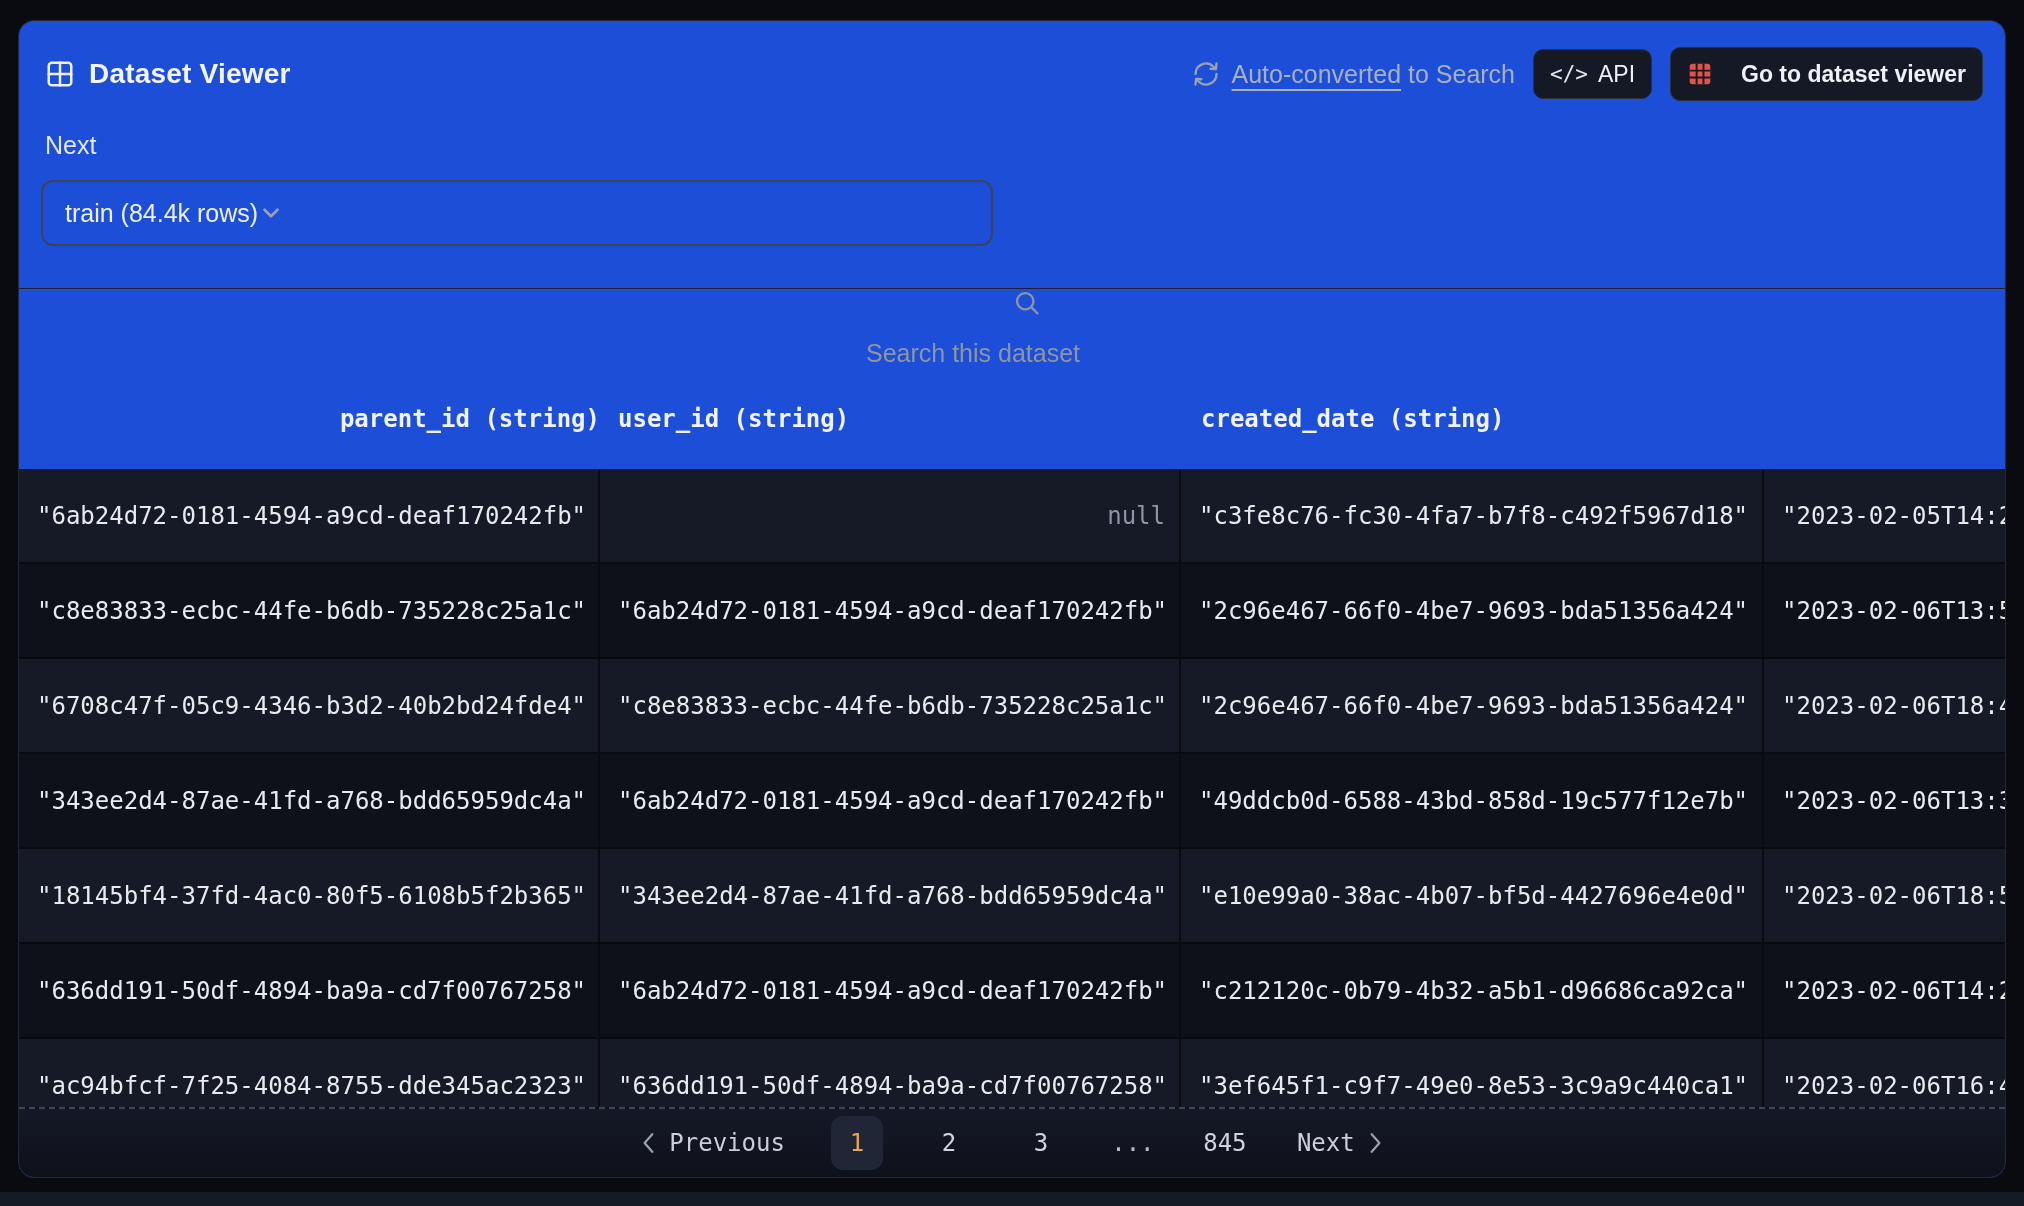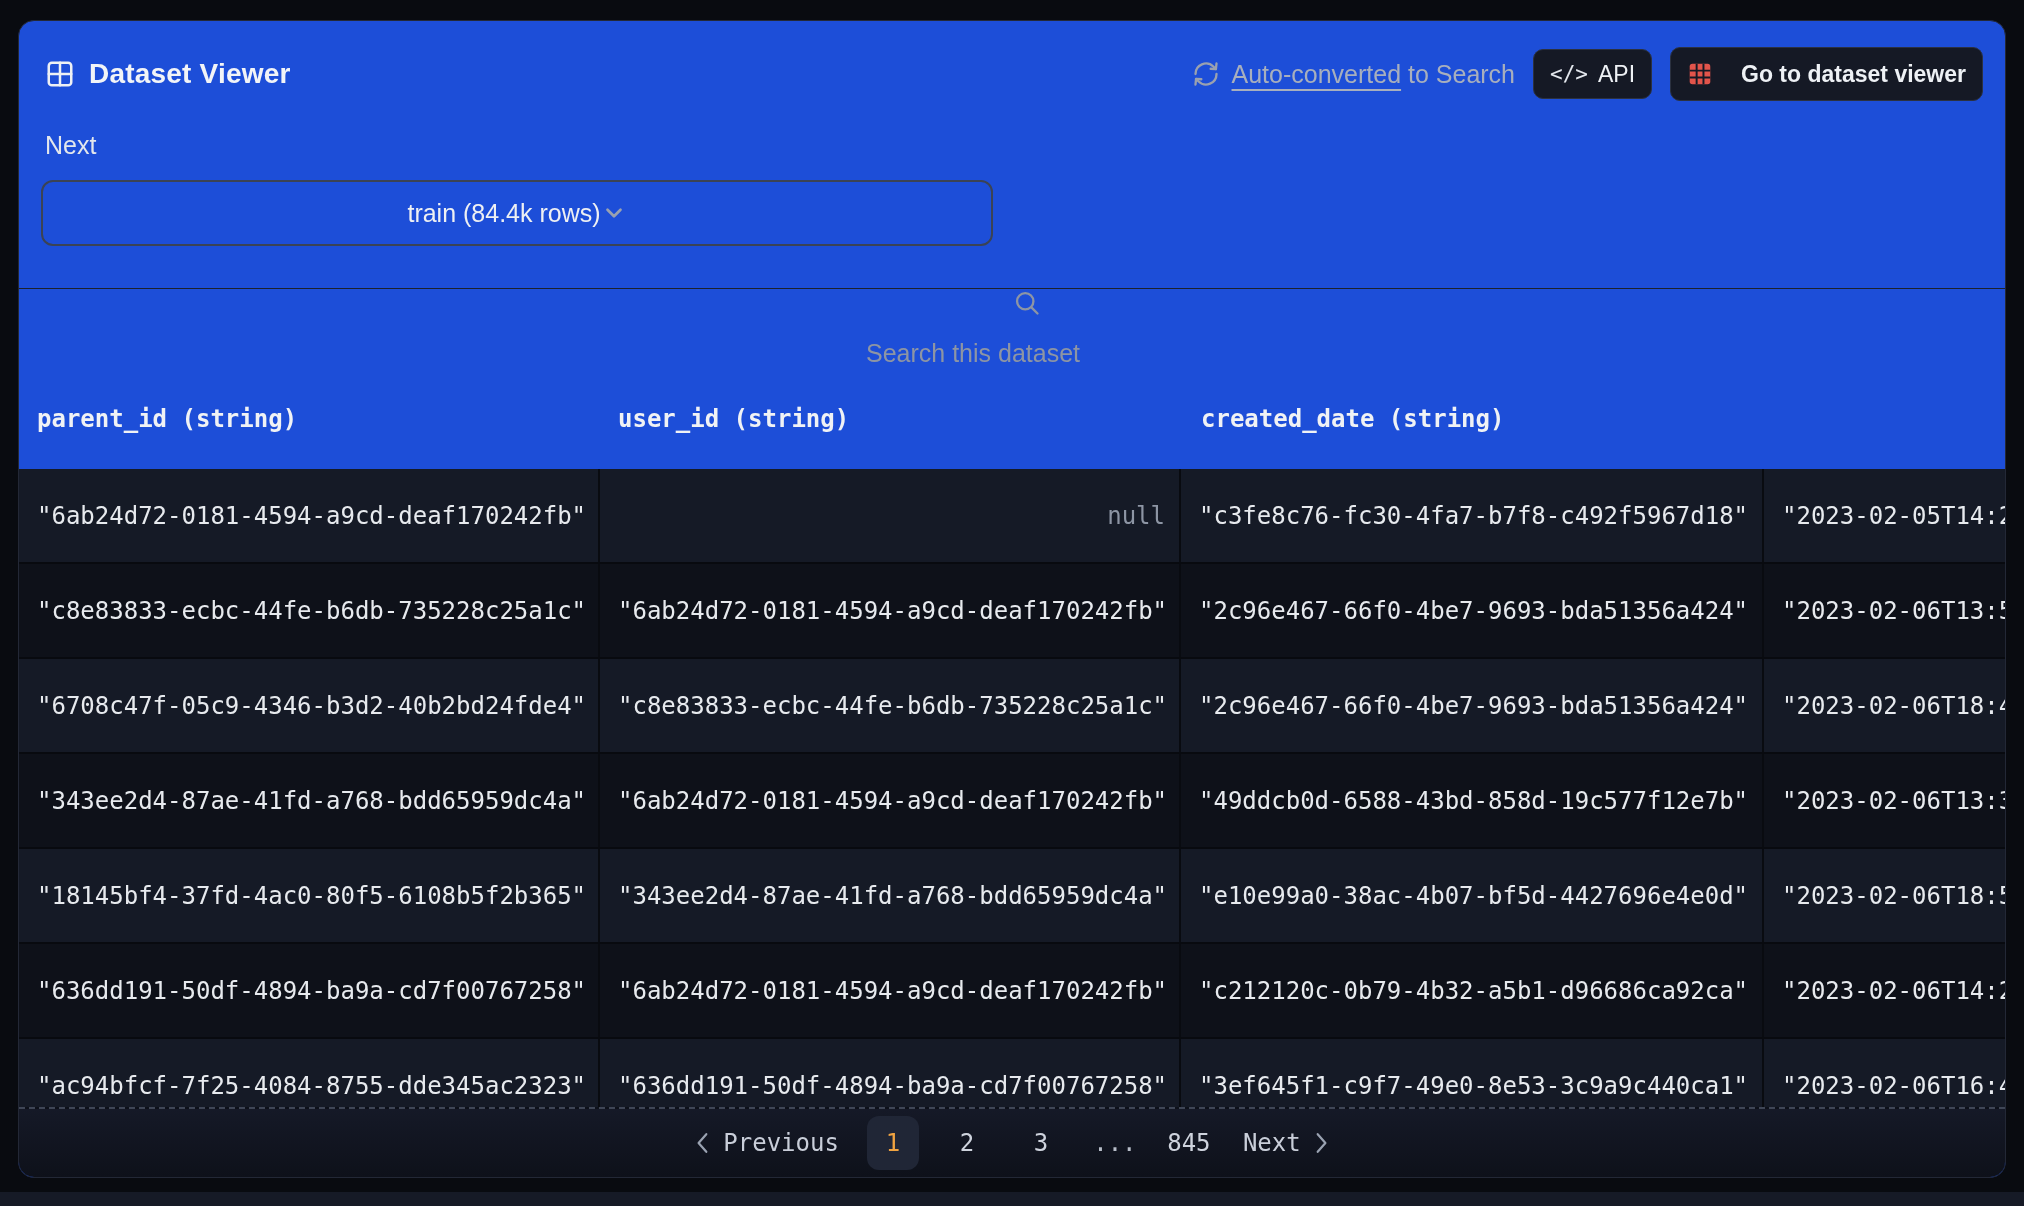--- a/index.html
+++ b/index.html
@@ -27,21 +27,21 @@
     background:#151925;border:1px solid #2b3140;border-radius:10px;
     color:#eef1f5;font-size:23px;height:50px;padding:0 16px;box-sizing:border-box;cursor:pointer;
   }
   .btn.goto{gap:28px;font-weight:600;height:54px;}
   .code-glyph{font-family:"DejaVu Sans Mono", monospace;font-size:21px;color:#e4e8ee;}
   
   .split-label{margin:30px 0 0 26px;font-size:25px;color:#e3e7ec;}
   .select{
     margin:20px 0 0 22px;width:952px;height:66px;box-sizing:border-box;
     border:2px solid #3b4354;border-radius:12px;background:transparent;
-    display:flex;align-items:center;justify-content:center;
+    display:flex;align-items:center;justify-content:flex-start;
     padding:0 22px;cursor:pointer;
   }
   .select-value{font-size:25px;color:#eef0f3;}
   
   .search-row{
     margin-top:42px;border-top:1px solid #1d222c;
     height:80px;display:flex;align-items:center;gap:20px;padding:0 0 0 30px;flex-direction:column;
   }
   .search-input{
     flex:1;background:transparent;border:none;outline:none;
@@ -60,29 +60,29 @@
   .trow.odd{background:#151a26;}
   .trow.even{background:#0e1119;}
   .td{
     font-family:"DejaVu Sans Mono", monospace;font-size:24px;color:#e7eaee;
     display:flex;align-items:center;padding-left:18px;padding-right:14px;
     box-sizing:border-box;flex:none;white-space:nowrap;overflow:hidden;
     border-right:2px solid #090b10;
   }
   .td:last-child,.th:last-child{border-right:none;}
   .td.is-null{justify-content:flex-end;color:#8d95a4;}
-  .c0{width:581px;} .c1{width:581px;} .c2{width:583px;} .c3{width:420px;}
+  .c0{width:581px;} .c1{width:581px;text-align:right;} .c2{width:583px;} .c3{width:420px;}
   
   .footer{
     height:68px;flex:none;border-top:2px dashed #3f4656;
     background:linear-gradient(180deg,#151927,#0e111a);
     display:flex;align-items:center;justify-content:center;
     font-family:"DejaVu Sans Mono", monospace;font-size:24px;color:#c9ced9;
   }
-  .pager{display:flex;align-items:center;gap:6px;}
+  .pager{display:flex;align-items:center;gap:24px;}
   .nav-btn{display:flex;align-items:center;gap:12px;cursor:pointer;padding:0 14px;color:#c9ced9;}
   .page-btn{
     min-width:52px;height:54px;margin:0 8px;border-radius:12px;
     display:flex;align-items:center;justify-content:center;color:#ced3dd;cursor:pointer;
   }
   .page-btn.active{background:#202636;color:var(--accent,#f0a341);}
   .page-btn.dots{cursor:default;color:#b8bec9;}
   svg{display:block;}
 </style>
 </head>

